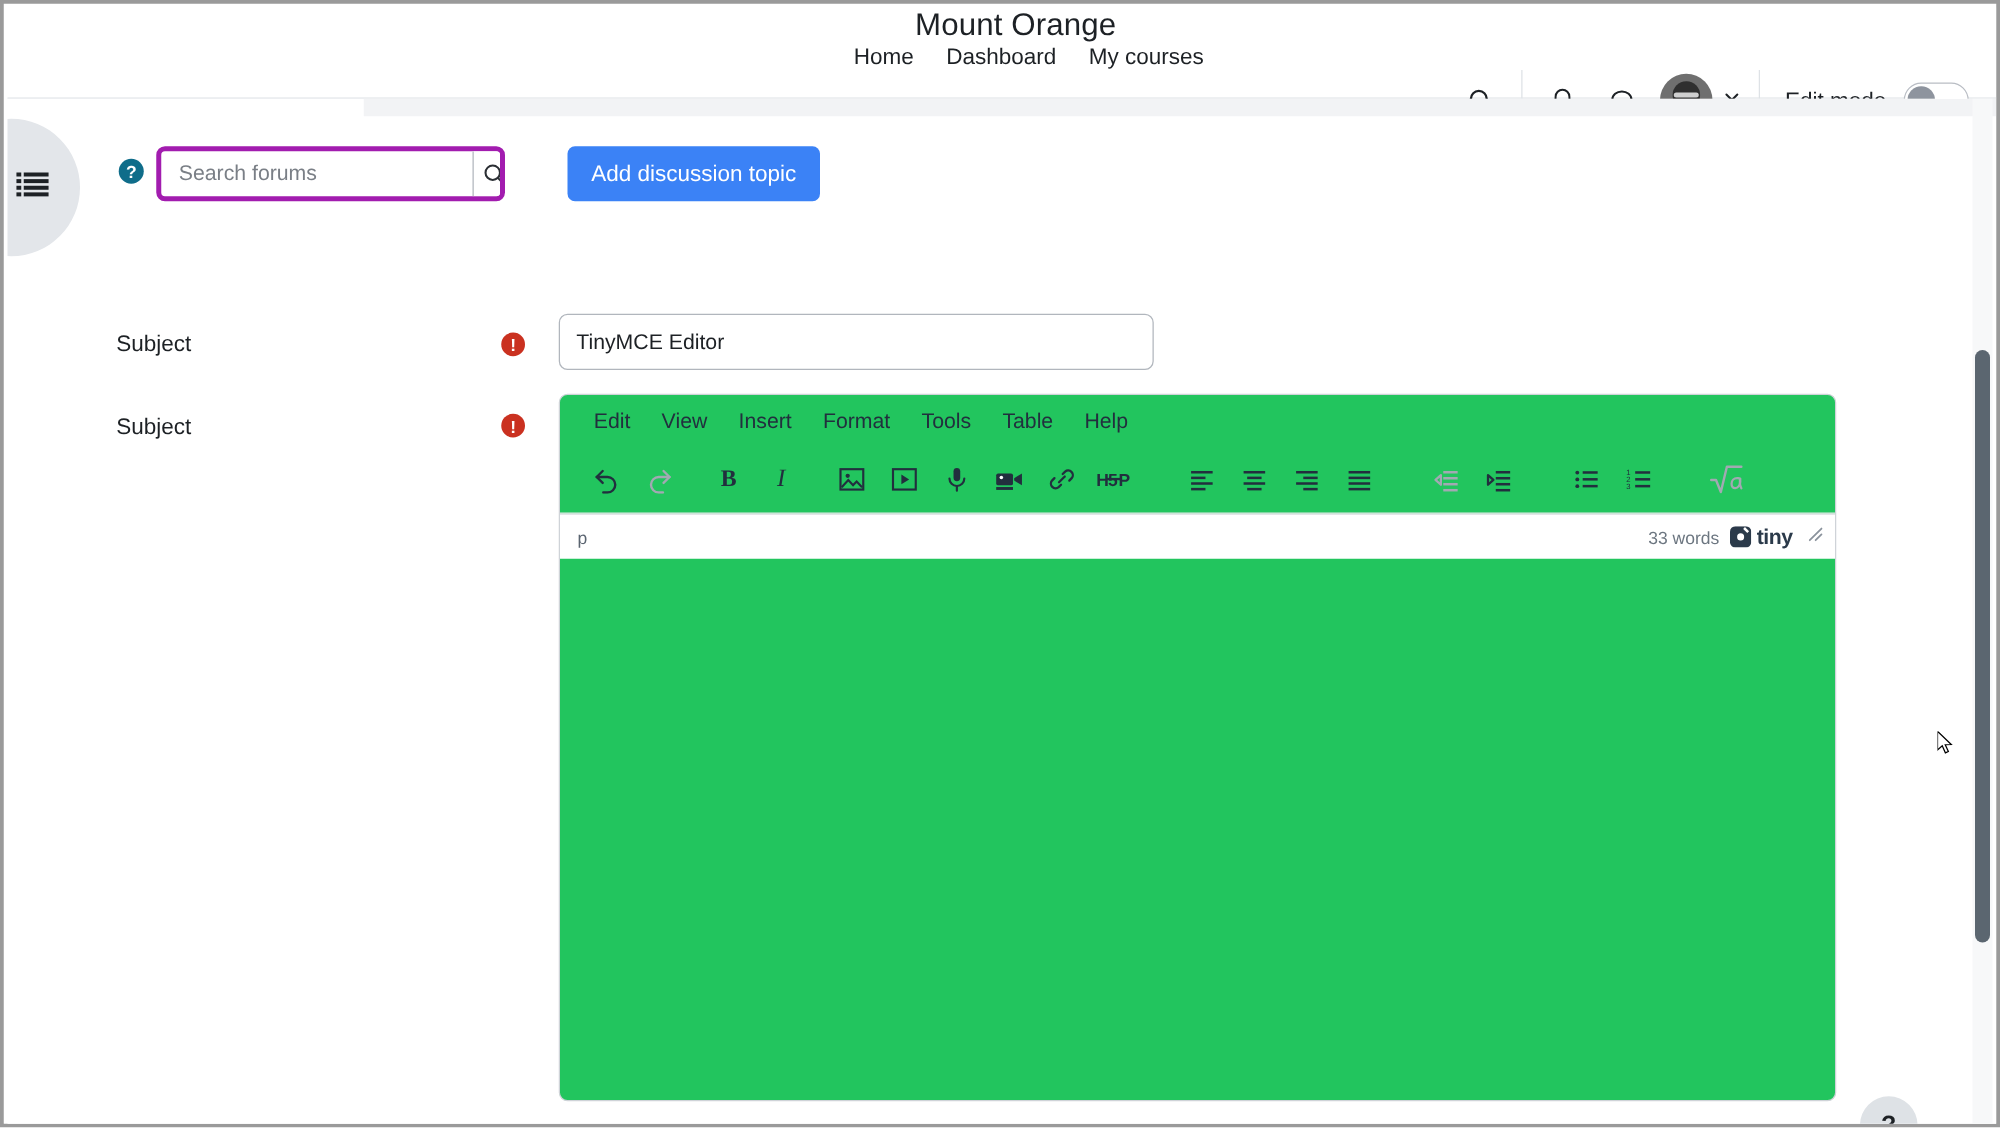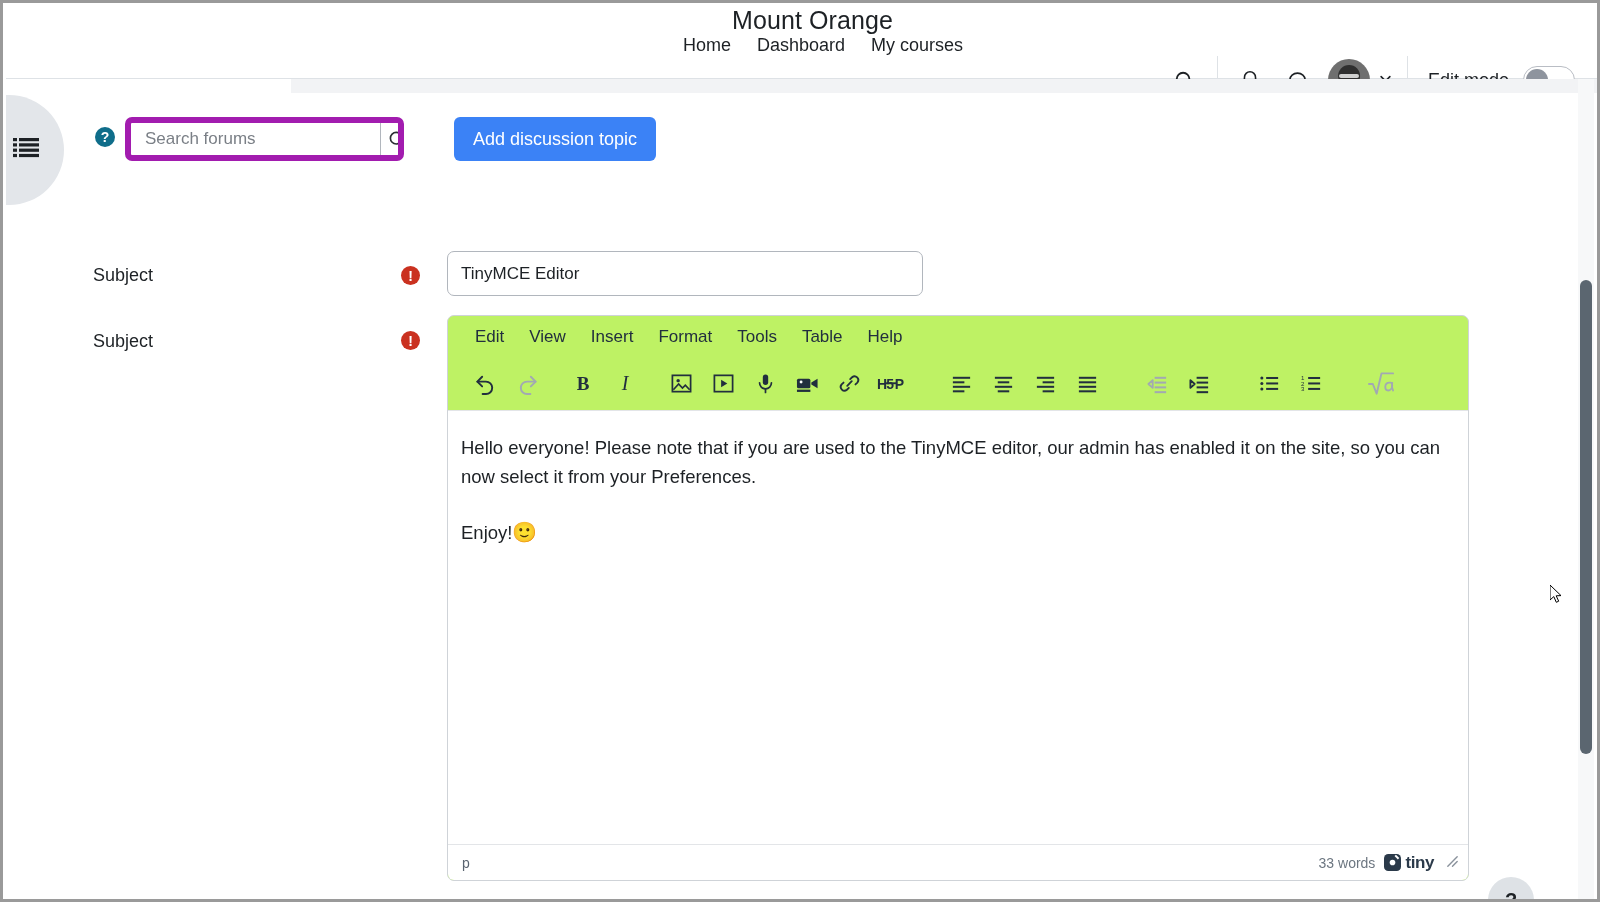--- a/index.html
+++ b/index.html
@@ -98,21 +98,21 @@
     position:absolute; left:0; top:38px; width:100%; height:60px;
   }
   #help-q {
     position:absolute; left:89px; top:10px;
     width:20px; height:20px; border-radius:50%;
     background:#0f6d8a; color:#fff; font-size:14px; font-weight:bold;
     display:flex; align-items:center; justify-content:center; cursor:pointer;
   }
   #search-box {
     position:absolute; left:119px; top:0; width:279px; height:44px;
-    border:6px solid #a21caf; border-radius:7px; display:flex; overflow:hidden;
+    border:4px solid #a21caf; border-radius:7px; display:flex; overflow:hidden;
     background:#fff;
   }
   #search-input {
     flex:1; border:none; outline:none; padding:0 14px; font-size:17px;
     color:#3d4146; background:transparent;
     font-family:"Liberation Sans", sans-serif;
   }
   #search-input::placeholder { color:#7a7f86; }
   #search-btn {
     width:43px; border:none; border-left:1px solid #b1b6bd;
@@ -143,21 +143,21 @@
     border:1px solid #b1b6bd; border-radius:7px; padding:0 13px;
     font-size:17px; color:#1d2125; outline:none; background:#fff;
     font-family:"Liberation Sans", sans-serif;
   }
   #message-label { left:87px; top:252px; }
   #message-req { left:395px; top:252px; }
 
   
   #editor {
     position:absolute; left:441px; top:236px; width:1022px; height:566px;
-    border:1px solid #cfd3d8; border-radius:7px; background:#bef264;
+    border:1px solid #cfd3d8; border-radius:7px; background:#22c55e;
     display:flex; flex-direction:column; overflow:hidden;
   }
   #mce-menubar {
     height:41px; display:flex; align-items:center; padding-left:18px; gap:7px;
     flex:none;
   }
   .mce-menu-item {
     font-size:17px; color:#222f3e; padding:3px 9px; border-radius:4px;
     cursor:pointer; white-space:nowrap;
   }
@@ -483,24 +483,20 @@
 
         <div class="tb-btn disabled">
           <svg width="27" height="26" viewBox="0 0 28 26" fill="none" stroke="currentColor" stroke-width="2" stroke-linecap="round" stroke-linejoin="round">
             <polyline points="1,13 5,13 9,23 14,2 26,2"></polyline>
             <path d="M22.5 11.5c-2.8 0-4.6 2-4.6 4.6 0 2.2 1.3 3.6 3 3.6 2.4 0 4.2-2.6 4.2-5.4 0-1.6-.6-2.8-1.7-2.8z" stroke-width="1.9"></path>
             <path d="M25.1 11.8c-.5 2.5-.4 5.6.9 8" stroke-width="1.9"></path>
           </svg>
         </div>
       </div>
 
-      <div id="mce-content">
-        <p>Hello everyone! Please note that if you are used to the TinyMCE editor, our admin has enabled it on the site, so you can now select it from your Preferences.</p>
-        <p class="second"><span>Enjoy!</span><span class="emoji">🙂</span></p>
-      </div>
 
       <div id="mce-status">
         <div id="mce-path">p</div>
         <div id="mce-right">
           <div id="mce-words">33 words</div>
           <div id="tiny-brand">
             <svg width="17" height="17" viewBox="0 0 20 20" fill="currentColor">
               <rect x="0" y="0" width="20" height="20" rx="5"></rect>
               <circle cx="10" cy="10" r="3.3" fill="#ffffff"></circle>
               <rect x="12.5" y="2.2" width="5.5" height="2.4" fill="#ffffff" transform="rotate(45 15 3.4)"></rect>

